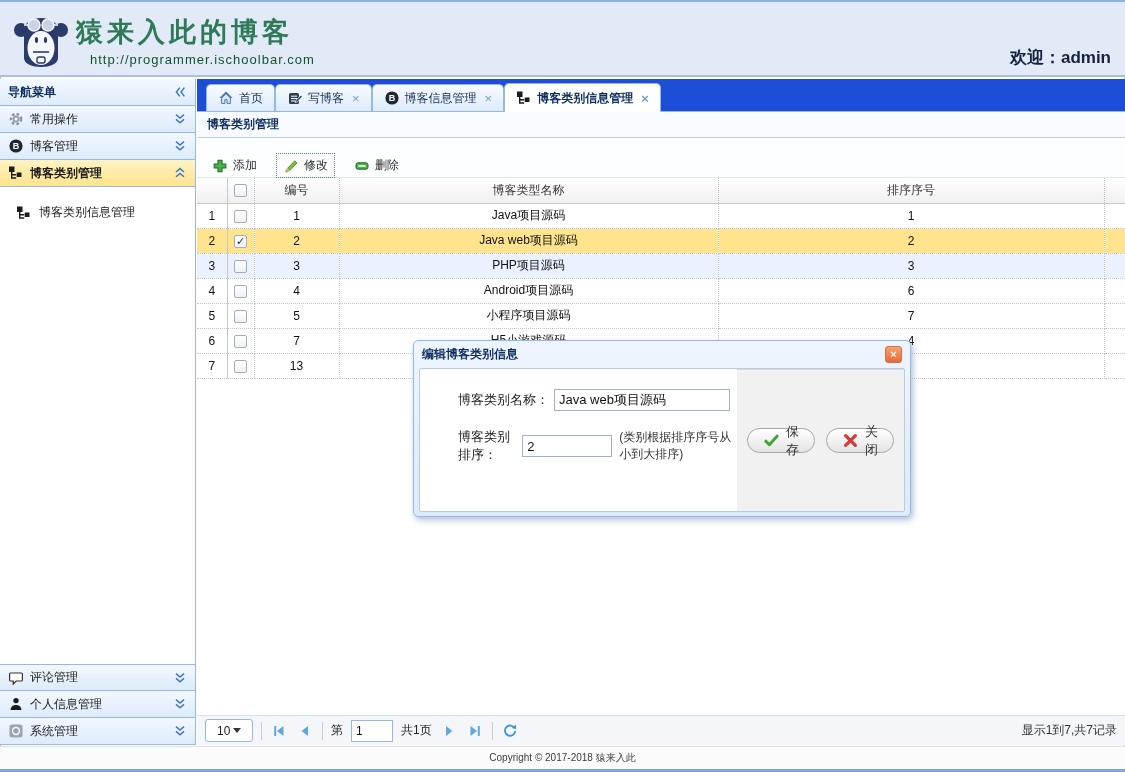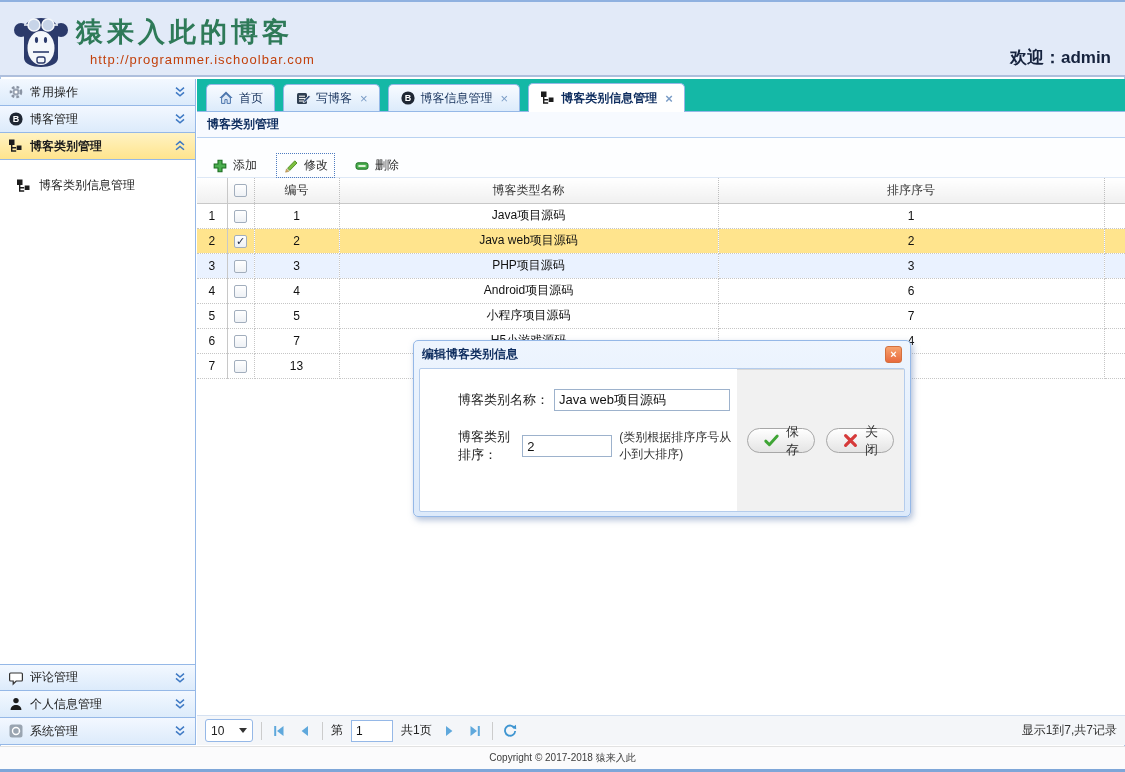--- a/index.html
+++ b/index.html
@@ -6,21 +6,21 @@
   body { font-family:"Liberation Sans","DejaVu Sans",sans-serif; background:#fff; }
   .page { position:relative; width:1125px; height:772px; background:#fff; font-size:12px; color:#222;
           overflow:hidden; box-shadow: inset 1px 0 #a9c4e8, inset -1px 0 #a9c4e8; }
 
   
   .top-header { position:absolute; left:0; top:0; width:100%; height:77px;
                 background:#e2eaf8; border-top:2px solid #8fb1e0; border-bottom:2px solid #aebfdd; }
   .logo { position:absolute; left:14px; top:6px; }
   .site-title { position:absolute; left:76px; top:12px; font-size:27px; letter-spacing:4px;
                 color:#2e7a58; font-weight:bold; }
-  .site-url { position:absolute; left:90px; top:50px; font-size:13px; color:#c2410c; letter-spacing:1px; }
+  .site-url { position:absolute; left:90px; top:50px; font-size:13px; color:#14532d; letter-spacing:1px; }
   .welcome { position:absolute; right:14px; top:44px; font-size:17px; color:#15223d; font-weight:bold; }
 
   
   .sidebar { position:absolute; left:0; top:79px; width:196px; height:666px;
              border-right:1px solid #95b8e7; background:#fff; display:flex; flex-direction:column; }
   .side-title { height:27px; flex:0 0 27px; display:flex; align-items:center; padding:0 8px;
                 background:linear-gradient(#f3f8ff,#dfebfa); border-bottom:1px solid #95b8e7;
                 font-weight:bold; color:#0e2d5f; }
   .side-title .coll { margin-left:auto; display:flex; }
   .acc-header { height:27px; flex:0 0 27px; display:flex; align-items:center; gap:6px; padding:0 8px;
@@ -29,22 +29,22 @@
   .acc-header.selected { background:linear-gradient(#fff3c3,#ffe48d); font-weight:bold; }
   .acc-header .chev { margin-left:auto; display:flex; }
   .acc-body { background:#fff; padding-top:10px; }
   .sub-item { display:flex; align-items:center; gap:7px; padding:7px 0 7px 16px; color:#1b1b1b; cursor:pointer; }
   .side-spacer { flex:1 1 auto; background:#fff; }
   .acc-header.bottom-first { border-top:1px solid #95b8e7; }
 
   
   .main { position:absolute; left:197px; top:79px; width:928px; height:666px;
           display:flex; flex-direction:column; background:#fff; }
-  .tabbar { flex:0 0 33px; background:#14b8a6; border-bottom:1px solid #95b8e7;
-            display:flex; align-items:flex-end; gap:8px; padding:0 0 0 9px; }
+  .tabbar { flex:0 0 33px; background:#1d4ed8; border-bottom:1px solid #95b8e7;
+            display:flex; align-items:flex-end; gap:0; padding:0 0 0 9px; }
   .tab { display:flex; align-items:center; gap:5px; height:27px; padding:0 11px;
          border:1px solid #95b8e7; border-bottom:none; border-radius:5px 5px 0 0;
          background:linear-gradient(#f8fbff,#dcebfb); color:#16325c; cursor:pointer; white-space:nowrap; }
   .tab.active { background:#fff; height:29px; margin-bottom:-1px; font-weight:bold; color:#0e2d5f; }
   .tab .tab-close { color:#7a9cc6; font-size:13px; margin-left:3px; line-height:1; }
 
   .panel-title { flex:0 0 26px; line-height:25px; padding:0 10px; font-weight:bold; color:#0e2d5f;
                  background:#f7faff; border-bottom:1px solid #b9d2f1; }
   .toolbar { flex:0 0 30px; display:flex; align-items:center; gap:14px; padding:0 9px;
              background:#fdfeff; border-bottom:1px solid #dde8f6; }
@@ -65,21 +65,21 @@
   .cb { display:inline-block; width:13px; height:13px; border:1px solid #a2aebd; border-radius:2px;
         background:linear-gradient(#fff,#eef1f5); vertical-align:middle; line-height:11px;
         font-size:11px; font-weight:bold; color:#1f2a44; cursor:pointer; }
 
   .content-rest { flex:1 1 auto; background:#fff; }
 
   
   .pager { flex:0 0 30px; display:flex; align-items:center; gap:8px; padding:0 8px;
            background:#f4f6f9; border-top:1px solid #d5e1f1; }
   .psize { display:flex; align-items:center; justify-content:space-between; width:48px; height:23px;
-           padding:0 5px; border:1px solid #95b8e7; border-radius:3px; background:#fff; cursor:pointer; }
+           padding:0 11px; border:1px solid #95b8e7; border-radius:3px; background:#fff; cursor:pointer; }
   .caret { width:0; height:0; border-left:4px solid transparent; border-right:4px solid transparent;
            border-top:5px solid #333; }
   .vsep { width:1px; height:18px; background:#ccc; }
   .pico { width:18px; height:18px; display:flex; align-items:center; justify-content:center; cursor:pointer; }
   .pageno { width:42px; height:22px; border:1px solid #95b8e7; padding:0 4px; font-size:12px; color:#111; }
   .pager .info { margin-left:auto; color:#333; }
 
   
   .footer { position:absolute; left:0; bottom:0; width:100%; height:26px; background:#fbfbfc;
             border-top:1px solid #e2e2e2; border-bottom:3px solid #7ea6d8;
@@ -132,20 +132,30 @@
         <path d="M19 44 h16" stroke="#2b3a6b" stroke-width="1.6"></path>
         <rect x="23" y="49" width="8" height="6" rx="2" fill="none" stroke="#2b3a6b" stroke-width="1.4"></rect>
       </svg>
     </span>
     <div class="site-title">猿来入此的博客</div>
     <div class="site-url">http://programmer.ischoolbar.com</div>
     <div class="welcome">欢迎：admin</div>
   </div>
 
   <div class="sidebar">
+    <div class="side-title">
+      <span>导航菜单</span>
+      <span class="coll icon">
+          <span class="icon">
+            <svg width="14" height="14" viewBox="0 0 14 14">
+              <path d="M6.8 2.6L3.4 7l3.4 4.4M11.4 2.6L8 7l3.4 4.4" stroke="#3e79c4" stroke-width="1.5" fill="none"></path>
+            </svg>
+          </span>
+        </span>
+    </div>
     <div id="side-top">
         <div class="acc-header">
           <span class="icon">
             <svg width="16" height="16" viewBox="0 0 16 16">
               <circle cx="8" cy="8" r="5" fill="none" stroke="#8a94a3" stroke-width="2.6" stroke-dasharray="2.6 2.1"></circle>
               <circle cx="8" cy="8" r="3.4" fill="#98a2b1"></circle>
               <circle cx="8" cy="8" r="1.5" fill="#fff"></circle>
             </svg>
           </span>
           <span>常用操作</span>

